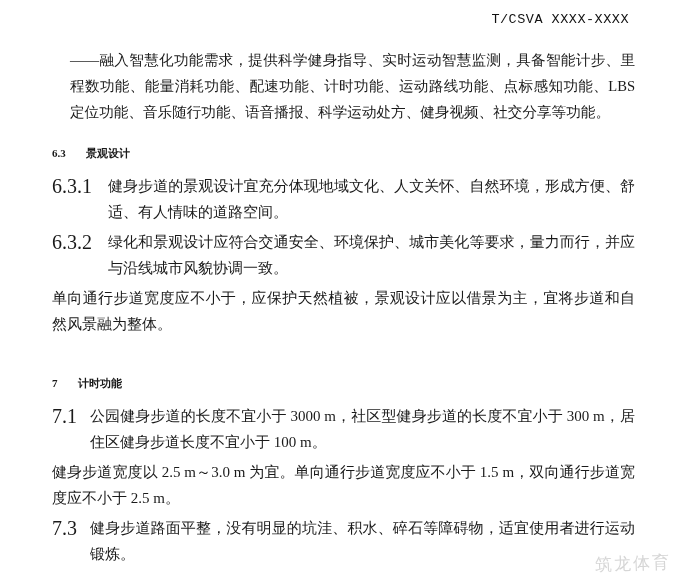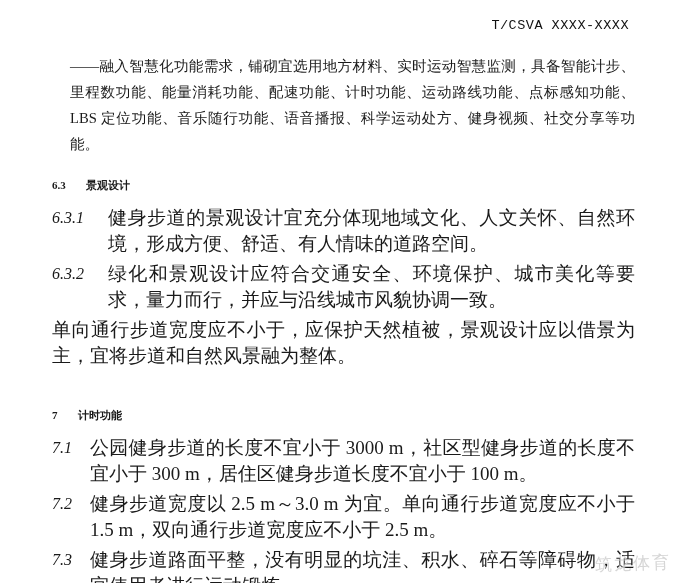--- a/index.html
+++ b/index.html
@@ -13,21 +13,21 @@
     font-family: "Liberation Serif", "DejaVu Serif", serif;
     color: #1a1a1a;
     position: relative;
     overflow: hidden;
   }
   .page {
     position: relative;
     width: 687px;
     height: 583px;
     box-sizing: border-box;
-    padding: 6px 52px 0 52px;
+    padding: 0 52px 0 52px;
   }
   .header-std {
     text-align: right;
     font-family: "Liberation Mono", "DejaVu Sans Mono", monospace;
     font-size: 13.5px;
     letter-spacing: 0.5px;
     padding-top: 12px;
     padding-right: 6px;
     color: #111;
   }
@@ -59,30 +59,29 @@
   .heading .h-num.wide {
     min-width: 26px;
   }
   .clause {
     display: flex;
     margin-bottom: 4px;
   }
   .clause .num {
     flex: 0 0 auto;
     width: 56px;
-    font-size: 16px;
+    font-size: 20px;
     line-height: 26px;
-    font-style: italic;
   }
   .clause .num.short {
     width: 38px;
   }
   .clause .txt {
     flex: 1 1 auto;
-    font-size: 19px;
+    font-size: 15px;
     line-height: 26px;
     text-align: justify;
     text-justify: inter-ideograph;
   }
   .gap-big {
     height: 14px;
   }
   .watermark {
     position: absolute;
     right: 16px;
@@ -98,21 +97,21 @@
 </style>
 </head>
 <body>
 
 <div class="page">
 
   <div class="header-std">T/CSVA XXXX-XXXX</div>
 
   <div class="body-block">
 
-    <p class="dash-para">——融入智慧化功能需求，铺砌宜选用地方材料、实时运动智慧监测，具备智能计步、里程数功能、能量消耗功能、配速功能、计时功能、运动路线功能、点标感知功能、LBS 定位功能、音乐随行功能、语音播报、科学运动处方、健身视频、社交分享等功能。</p>
+    <p class="dash-para">——融入智慧化功能需求，提供科学健身指导、实时运动智慧监测，具备智能计步、里程数功能、能量消耗功能、配速功能、计时功能、运动路线功能、点标感知功能、LBS 定位功能、音乐随行功能、语音播报、科学运动处方、健身视频、社交分享等功能。</p>
 
     <div class="heading">
       <span class="h-num">6.3</span><span>景观设计</span>
     </div>
 
     <div class="clause">
       <div class="num">6.3.1</div>
       <div class="txt">健身步道的景观设计宜充分体现地域文化、人文关怀、自然环境，形成方便、舒适、有人情味的道路空间。</div>
     </div>
 
@@ -131,21 +130,20 @@
     <div class="heading">
       <span class="h-num wide">7</span><span>计时功能</span>
     </div>
 
     <div class="clause">
       <div class="num short">7.1</div>
       <div class="txt">公园健身步道的长度不宜小于 3000 m，社区型健身步道的长度不宜小于 300 m，居住区健身步道长度不宜小于 100 m。</div>
     </div>
 
     <div class="clause">
-      <div class="num short">7.2</div>
       <div class="txt">健身步道宽度以 2.5 m～3.0 m 为宜。单向通行步道宽度应不小于 1.5 m，双向通行步道宽度应不小于 2.5 m。</div>
     </div>
 
     <div class="clause">
       <div class="num short">7.3</div>
       <div class="txt">健身步道路面平整，没有明显的坑洼、积水、碎石等障碍物，适宜使用者进行运动锻炼。</div>
     </div>
 
   </div>
 

